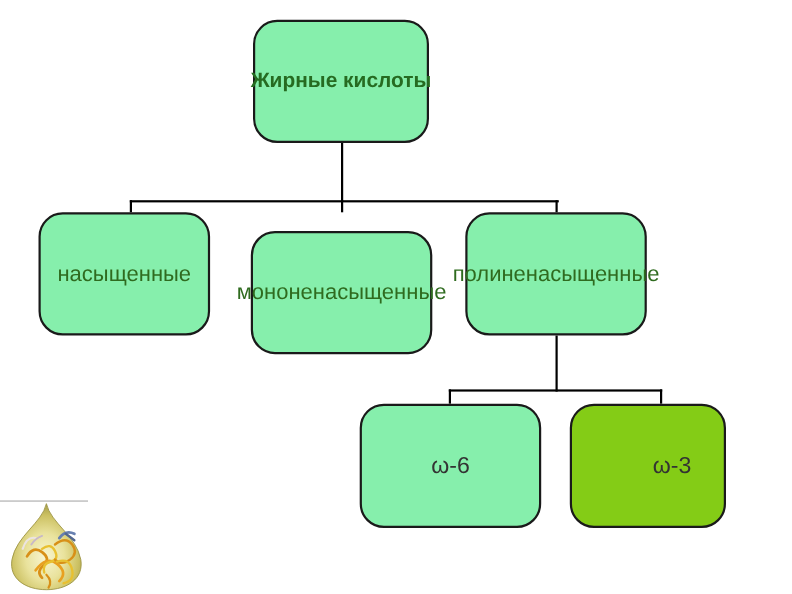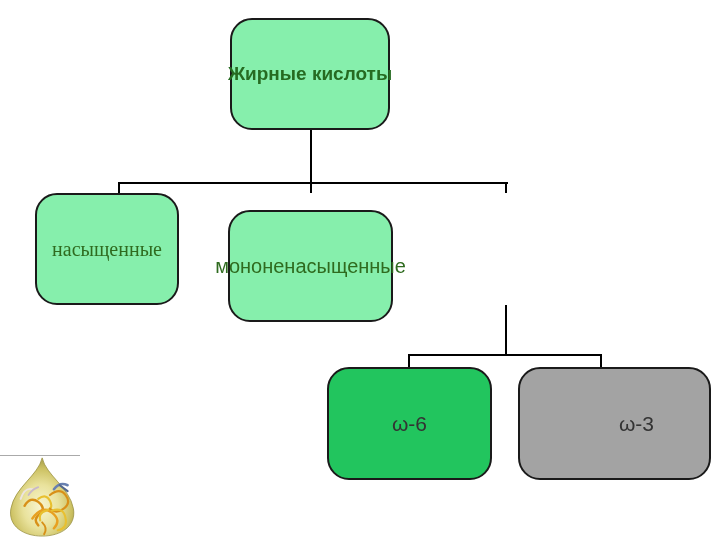--- a/index.html
+++ b/index.html
@@ -22,25 +22,25 @@
     justify-content: center;
   }
   .node .label {
     font-size: 20px;
     color: #2f6b1f;
     white-space: nowrap;
     text-align: center;
   }
   #node-root   { left: 230px; top: 18px;  width: 160px; height: 112px; }
   #node-root .label { font-weight: bold; font-size: 19px; color: #266b21; }
-  #node-saturated { left: 35px;  top: 193px; width: 144px; height: 112px; font-family: Liberation Serif, serif; }
+  #node-saturated { left: 35px;  top: 193px; width: 156px; height: 112px; }
   #node-mono      { left: 228px; top: 193px; width: 165px; height: 112px; margin-top: 17px; }
   #node-poly      { left: 423px; top: 193px; width: 165px; height: 112px; }
-  #node-omega6 { left: 327px; top: 367px; width: 165px; height: 113px; background: #22c55e; }
-  #node-omega3 { left: 518px; top: 367px; width: 193px; height: 113px; background: #a3a3a3; padding-left: 44px; }
+  #node-omega6 { left: 327px; top: 367px; width: 165px; height: 113px; background: #86efac; }
+  #node-omega3 { left: 518px; top: 367px; width: 142px; height: 113px; background: #84cc16; padding-left: 44px; }
   #node-omega6 .label, #node-omega3 .label { font-size: 21px; color: #333333; }
   .connector { position: absolute; background: #000000; }
   #conn-v1     { left: 310px; top: 130px; width: 2px;   height: 53px; }
   #conn-h1     { left: 118px; top: 182px; width: 390px; height: 2px; }
   #conn-stub-l { left: 118px; top: 182px; width: 2px;   height: 11px; }
   #conn-stub-m { left: 310px; top: 182px; width: 2px;   height: 11px; }
   #conn-stub-r { left: 505px; top: 182px; width: 2px;   height: 11px; }
   #conn-v2     { left: 505px; top: 305px; width: 2px;   height: 51px; }
   #conn-h2     { left: 408px; top: 354px; width: 194px; height: 2px; }
   #conn-stub-6 { left: 408px; top: 354px; width: 2px;   height: 13px; }
@@ -77,20 +77,23 @@
   </div>
 
   <div class="node" id="node-saturated">
     <span class="label">насыщенные</span>
   </div>
 
   <div class="node" id="node-mono">
     <span class="label">мононенасыщенные</span>
   </div>
 
+  <div class="node" id="node-poly">
+    <span class="label">полиненасыщенные</span>
+  </div>
 
   <div class="node" id="node-omega6">
     <span class="label">ω-6</span>
   </div>
 
   <div class="node" id="node-omega3">
     <span class="label">ω-3</span>
   </div>
 
   <div id="faint-line"></div>

